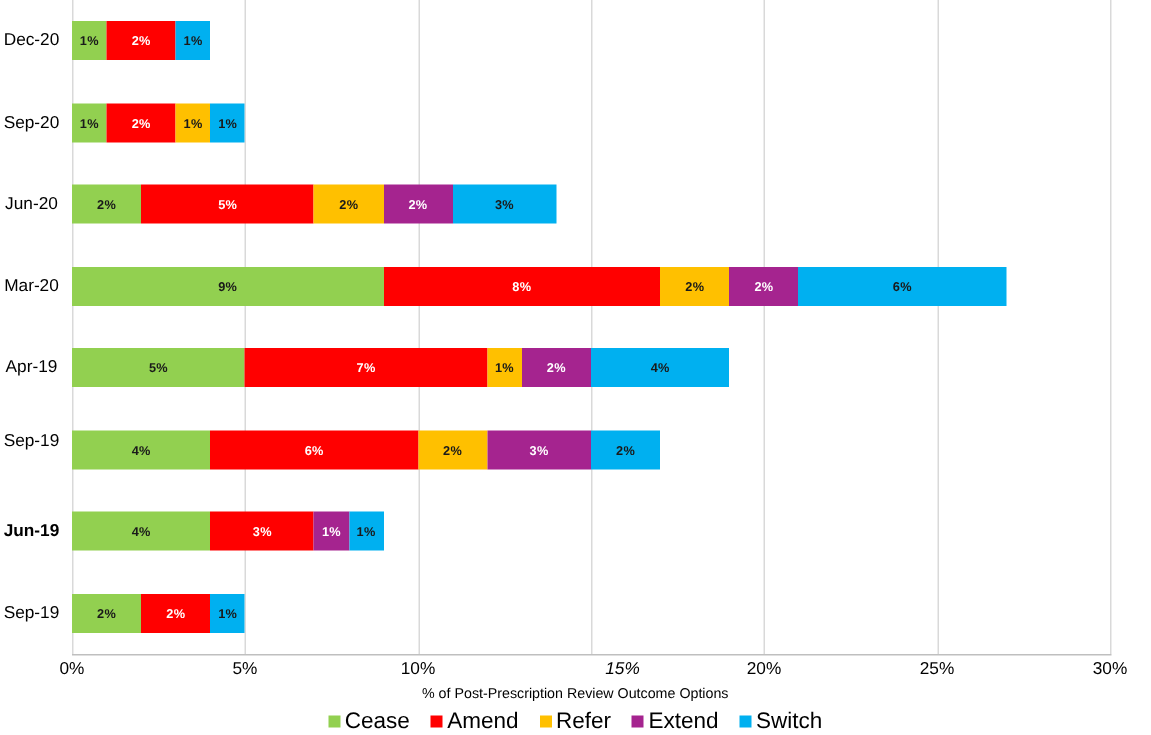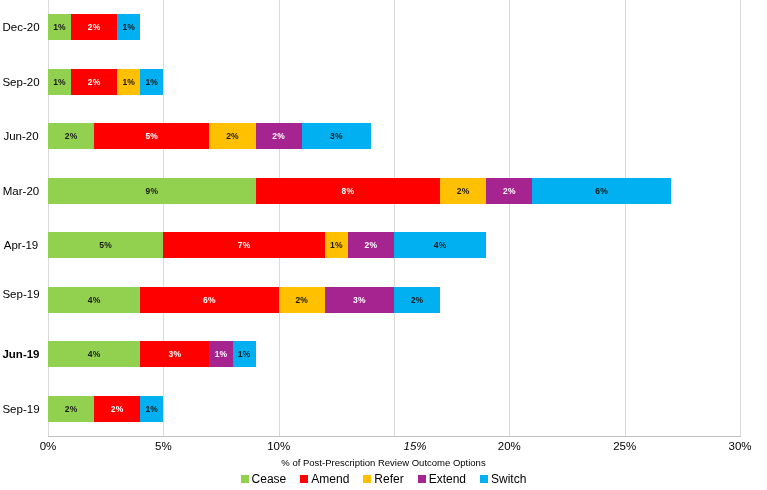--- a/index.html
+++ b/index.html
@@ -149,21 +149,21 @@
     display: inline-block;
     width: 8px;
     height: 8px;
     vertical-align: middle;
     margin-right: 3px;
   }
   .legend-label {
     display: inline-block;
     vertical-align: middle;
     font-family: "Liberation Sans", sans-serif;
-    font-size: 12px;
+    font-size: 15px;
     color: #000000;
   }
   .sw-cease  { background: #92D050; }
   .sw-amend  { background: #FF0000; }
   .sw-refer  { background: #FFC000; }
   .sw-extend { background: #A5248F; }
   .sw-switch { background: #00B0F0; }
 </style>
 </head>
 <body>

